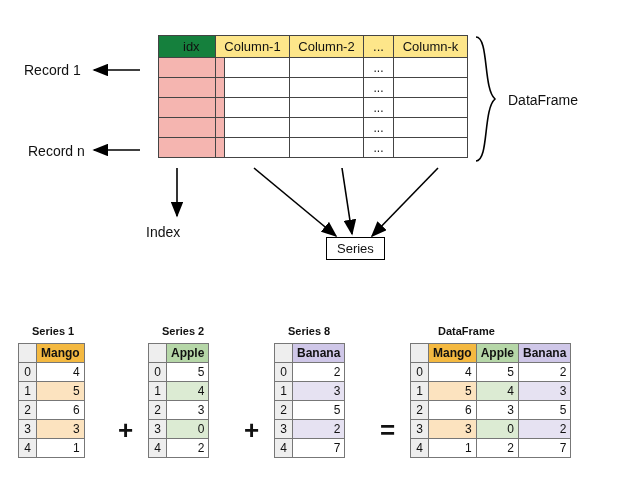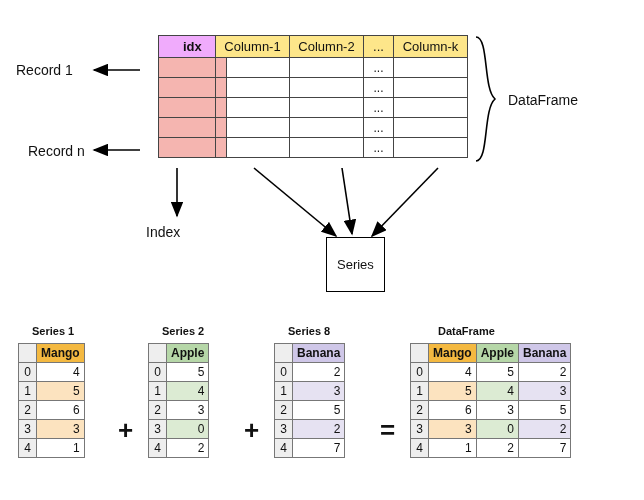--- a/index.html
+++ b/index.html
@@ -14,24 +14,24 @@
     position: relative;
   }
   .label { position: absolute; font-size: 14px; }
   
   .idx-table {
     position: absolute;
     left: 158px; top: 35px;
     border-collapse: collapse;
   }
   .idx-table th {
-    background: #f0abfc;
+    background: #15803d;
     border: 1px solid #444;
     padding: 3px 24px;
-    font-weight: bold;
+    font-weight: normal;
   }
   .idx-table td {
     background: #f5b5b0;
     border: 1px solid #444;
     height: 20px;
     width: 38px;
   }
   .df-table {
     position: absolute;
     left: 215px; top: 35px;
@@ -58,21 +58,21 @@
     position: absolute;
     left: 475px; top: 36px;
     width: 22px; height: 126px;
   }
   
   svg.overlay { position:absolute; left:0; top:0; pointer-events:none; }
   .series-box {
     position: absolute;
     left: 326px; top: 237px;
     border: 1px solid #000;
-    padding: 19px 10px;
+    padding: 3px 10px;
     font-size: 13px;
     background:#fff;
   }
   
   .mini-wrap {
     position: absolute;
     top: 325px;
   }
   .mini-wrap .title {
     font-weight: bold;
@@ -106,21 +106,21 @@
   .op {
     position:absolute;
     top: 415px;
     font-size: 26px;
     font-weight: bold;
   }
 </style>
 </head>
 <body>
 
-<div class="label" style="left:16px; top:62px;">Record 1</div>
+<div class="label" style="left:24px; top:62px;">Record 1</div>
 <div class="label" style="left:28px; top:143px;">Record n</div>
 
 <table class="idx-table">
   <tbody>
       <tr>
         <th>idx</th>
       </tr>
   <tr>
         <td></td>
       </tr>

